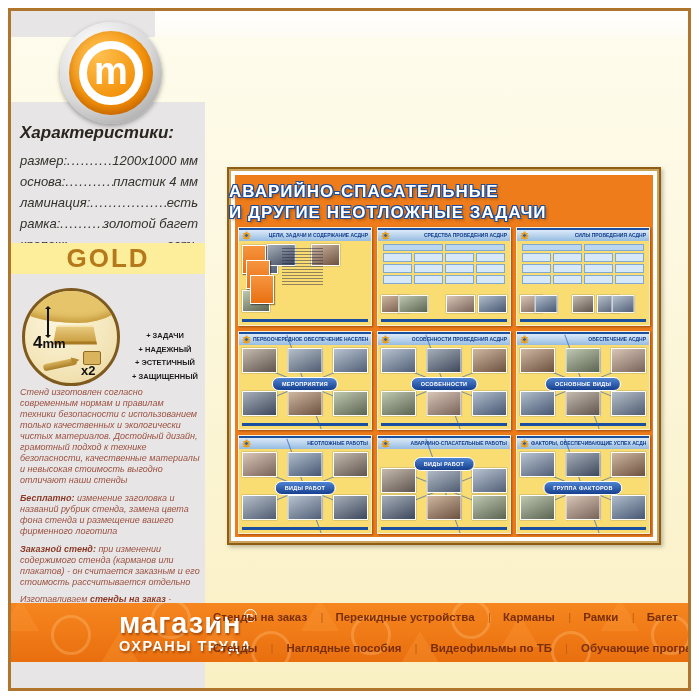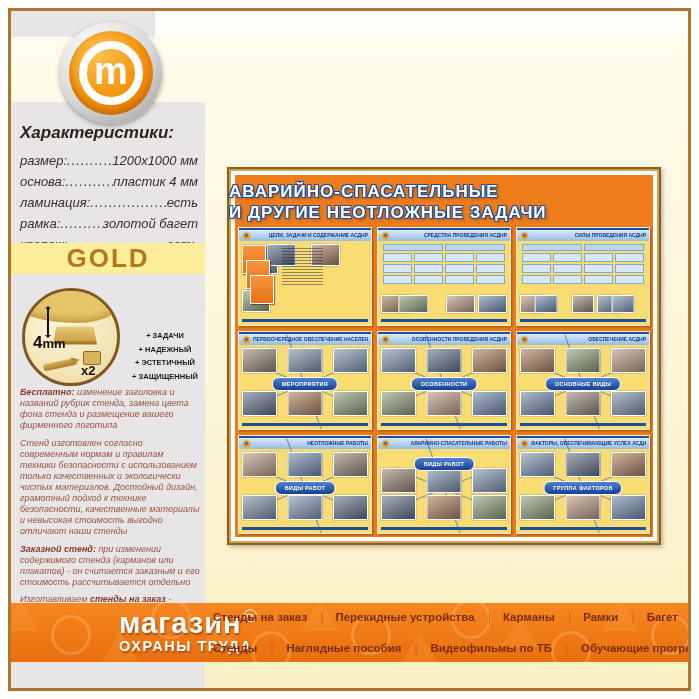--- a/index.html
+++ b/index.html
@@ -179,22 +179,22 @@
     </div>
     <div class="bullets">
       <div class="bullet">+ ЗАДАЧИ</div>
       <div class="bullet">+ НАДЕЖНЫЙ</div>
       <div class="bullet">+ ЭСТЕТИЧНЫЙ</div>
       <div class="bullet">+ ЗАЩИЩЕННЫЙ</div>
     </div>
   </div>
 
   <div class="paragraphs">
+    <div class="para"><span></span><b></b><span>Стенд изготовлен согласно современным нормам и правилам техники безопасности с использованием только качественных и экологически чистых материалов. Достойный дизайн, грамотный подход к технике безопасности, качественные материалы и невысокая стоимость выгодно отличают наши стенды</span></div>
     <div class="para"><span></span><b>Бесплатно:</b><span> изменение заголовка и названий рубрик стенда, замена цвета фона стенда и размещение вашего фирменного логотипа</span></div>
-    <div class="para"><span></span><b></b><span>Стенд изготовлен согласно современным нормам и правилам техники безопасности с использованием только качественных и экологически чистых материалов. Достойный дизайн, грамотный подход к технике безопасности, качественные материалы и невысокая стоимость выгодно отличают наши стенды</span></div>
     <div class="para"><span></span><b>Заказной стенд:</b><span> при изменении содержимого стенда (карманов или плакатов) - он считается заказным и его стоимость рассчитывается отдельно</span></div>
     <div class="para"><span>Изготавливаем </span><b>стенды на заказ</b><span> - любого размера, любой комплектации, любого дизайна и оформления</span></div>
   </div>
 
   <div class="poster">
     <div class="poster-title">
       <div>АВАРИЙНО-СПАСАТЕЛЬНЫЕ</div>
       <div>И ДРУГИЕ НЕОТЛОЖНЫЕ ЗАДАЧИ</div>
     </div>
     <div class="panels">

